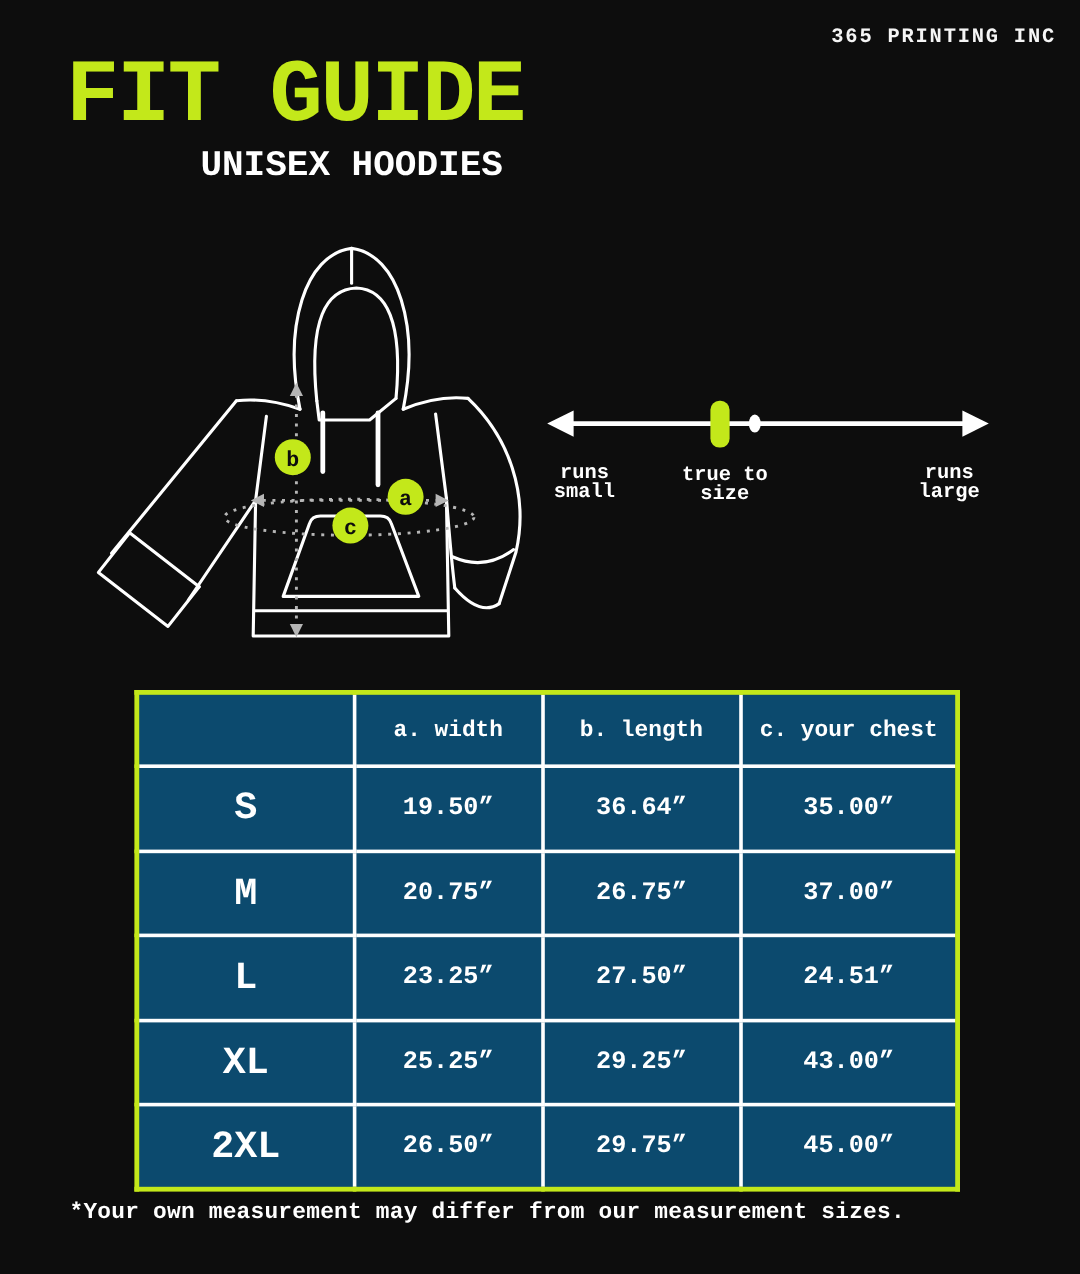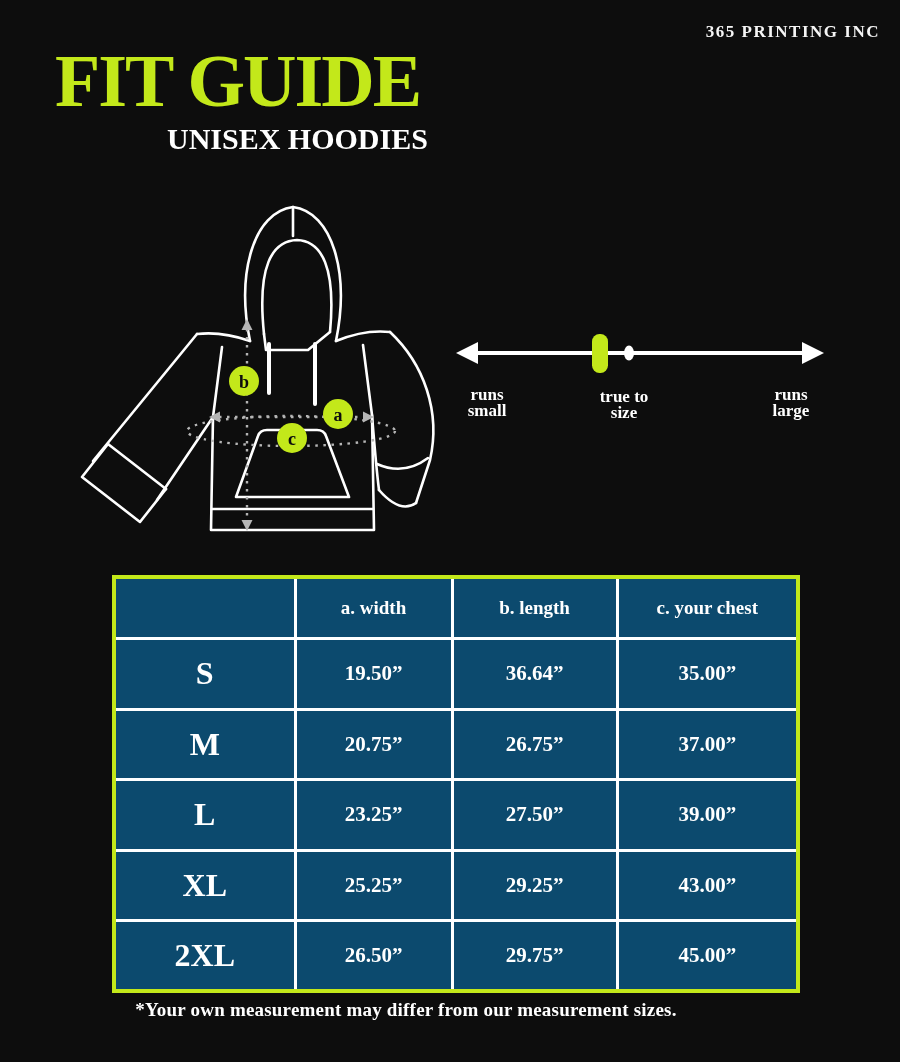--- a/index.html
+++ b/index.html
@@ -1,19 +1,19 @@
 <!DOCTYPE html>
 <html><head>
 <meta charset="utf-8">
 <style>
   html,body{margin:0;padding:0;background:#000;}
   .canvas{
     position:relative;width:900px;height:1062px;overflow:hidden;
     background:#0d0d0d;color:#fff;
-    font-family:Liberation Serif, serif;
+    font-family:Liberation Mono, monospace;
   }
   .brand{
     position:absolute;top:22px;right:20px;
     font-size:17px;font-weight:bold;letter-spacing:1.5px;color:#f5f5f5;
   }
   .title{
     position:absolute;left:55px;top:44px;
     font-size:74px;font-weight:800;letter-spacing:-2px;color:#c3e81a;
     line-height:1;
   }
@@ -24,21 +24,21 @@
     text-align:center;
   }
   .hoodie-svg{position:absolute;left:75px;top:195px;width:370px;height:350px;}
   .scale-svg{position:absolute;left:450px;top:323px;width:380px;height:62px;}
   .scale-label{
     position:absolute;width:80px;text-align:center;
     font-size:17px;font-weight:800;line-height:16px;color:#fff;
     white-space:pre-line;
   }
   .lbl-small{left:447px;top:387px;}
-  .lbl-true{left:584px;top:389px;}
+  .lbl-true{left:564px;top:389px;}
   .lbl-large{left:751px;top:387px;}
   table.size-table{
     position:absolute;left:112px;top:575px;width:684px;height:418px;
     border-collapse:collapse;table-layout:fixed;
     border:4px solid #c3e81a;
   }
   .size-table td,.size-table th{
     border:3px solid #ffffff;background:#0c4a6e;
     text-align:center;vertical-align:middle;color:#fff;padding:0;
   }
@@ -154,21 +154,21 @@
       <tr>
         <td class="cell-size">M</td>
         <td class="cell-val">20.75”</td>
         <td class="cell-val">26.75”</td>
         <td class="cell-val">37.00”</td>
       </tr>
       <tr>
         <td class="cell-size">L</td>
         <td class="cell-val">23.25”</td>
         <td class="cell-val">27.50”</td>
-        <td class="cell-val">39.00”</td>
+        <td class="cell-val">24.51”</td>
       </tr>
       <tr>
         <td class="cell-size">XL</td>
         <td class="cell-val">25.25”</td>
         <td class="cell-val">29.25”</td>
         <td class="cell-val">43.00”</td>
       </tr>
       <tr>
         <td class="cell-size">2XL</td>
         <td class="cell-val">26.50”</td>

